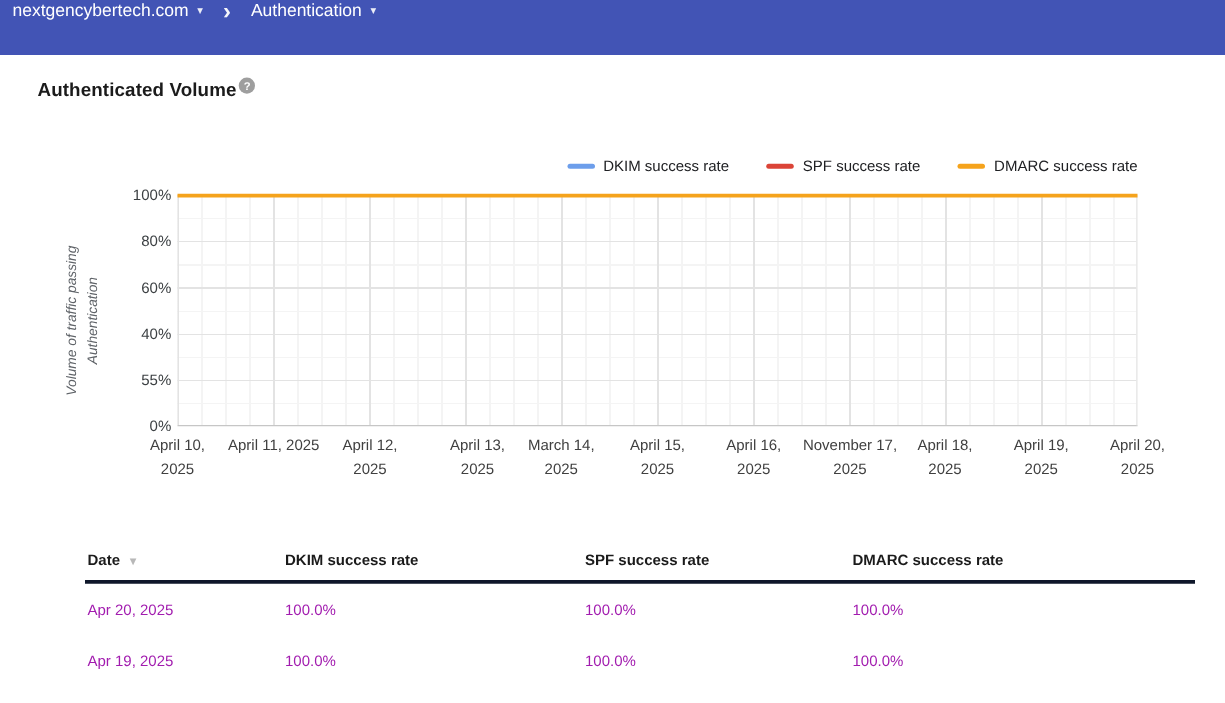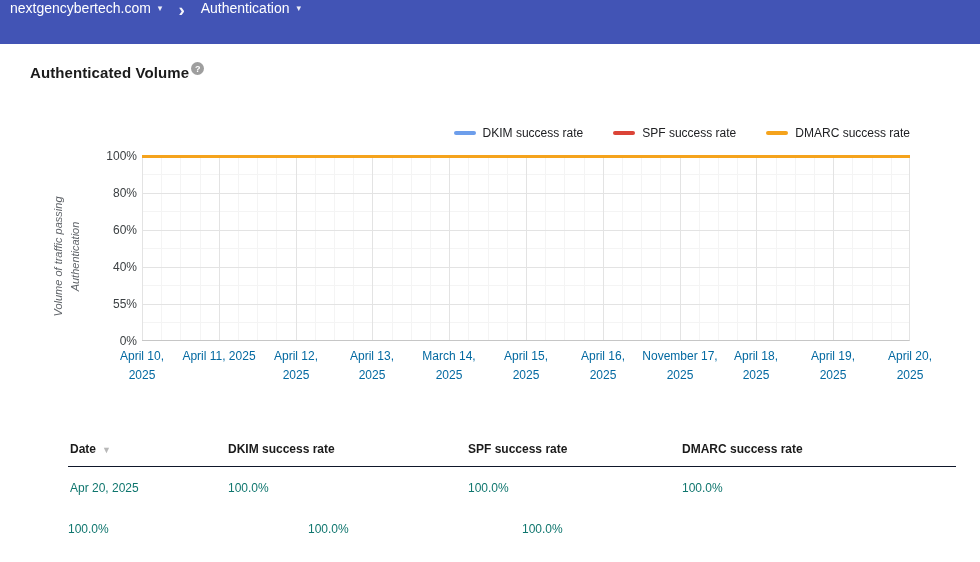--- a/index.html
+++ b/index.html
@@ -42,33 +42,33 @@
   .plot { position:absolute; left:142px; top:156px; width:768px; height:185px;
           border-bottom:1px solid #c6c6c6; border-right:1px solid #e3e3e3;
           background-image:
             repeating-linear-gradient(to right,  #e3e3e3 0 1px, transparent 1px 76.8px),
             repeating-linear-gradient(to bottom, #e3e3e3 0 1px, transparent 1px 37px),
             repeating-linear-gradient(to right,  #f4f4f4 0 1px, transparent 1px 19.2px),
             repeating-linear-gradient(to bottom, #f4f4f4 0 1px, transparent 1px 18.5px); }
   .series-line { position:absolute; left:142px; top:155px; width:768px; height:3px;
                  background:#f5a31c; z-index:2; }
   .xtick { position:absolute; top:347px; width:84px; text-align:center;
-           font-size:12px; color:#0369a1; white-space:pre-line; line-height:1.55; }
+           font-size:12px; color:#404040; white-space:pre-line; line-height:1.55; }
 
   
   .table { position:absolute; left:68px; top:437px; width:888px; }
   .thead { display:flex; align-items:center; height:30px;
-           border-bottom:1px solid #0f172a; padding-bottom:6px; }
+           border-bottom:3px solid #0f172a; padding-bottom:6px; }
   .trow  { display:flex; align-items:center; height:41px; }
   .c1 { width:160px; padding-left:2px; }
   .c2 { width:240px; }
   .c3 { width:214px; }
   .c4 { flex:1; }
   .th { font-size:12px; font-weight:bold; color:#1b1b1b; }
-  .td { font-size:12px; color:#0f766e; }
+  .td { font-size:12px; color:#a21caf; }
   .sort-arrow { font-size:9px; color:#b8b8b8; margin-left:6px; }
 </style>
 </head>
 <body>
 
 <div class="topbar">
   <div class="selector">
     <span>nextgencybertech.com</span>
     <span class="caret">▾</span>
   </div>
@@ -112,21 +112,21 @@
   <div class="ytick" style="top:334px">0%</div>
 
   <div class="plot"></div>
   <div class="series-line"></div>
 
   <div class="xtick" style="left:100px">April 10,
 2025</div>
   <div class="xtick" style="left:177px">April 11, 2025</div>
   <div class="xtick" style="left:254px">April 12,
 2025</div>
-  <div class="xtick" style="left:330px">April 13,
+  <div class="xtick" style="left:340px">April 13,
 2025</div>
   <div class="xtick" style="left:407px">March 14,
 2025</div>
   <div class="xtick" style="left:484px">April 15,
 2025</div>
   <div class="xtick" style="left:561px">April 16,
 2025</div>
   <div class="xtick" style="left:638px">November 17,
 2025</div>
   <div class="xtick" style="left:714px">April 18,
@@ -148,17 +148,18 @@
   </div>
 
   <div class="trow">
     <div class="c1 td">Apr 20, 2025</div>
     <div class="c2 td">100.0%</div>
     <div class="c3 td">100.0%</div>
     <div class="c4 td">100.0%</div>
   </div>
 
   <div class="trow">
+    <div class="c1 td">Apr 19, 2025</div>
     <div class="c2 td">100.0%</div>
     <div class="c3 td">100.0%</div>
     <div class="c4 td">100.0%</div>
   </div>
 </div>
 
 </body></html>

